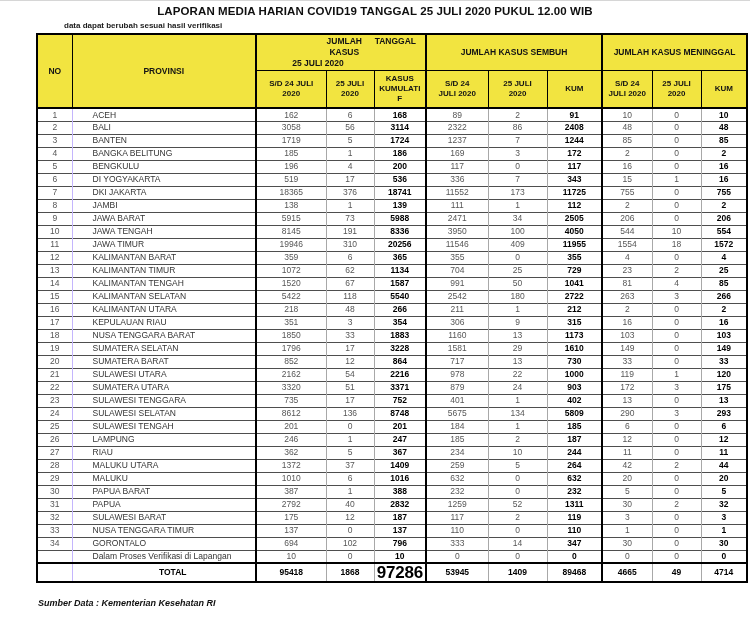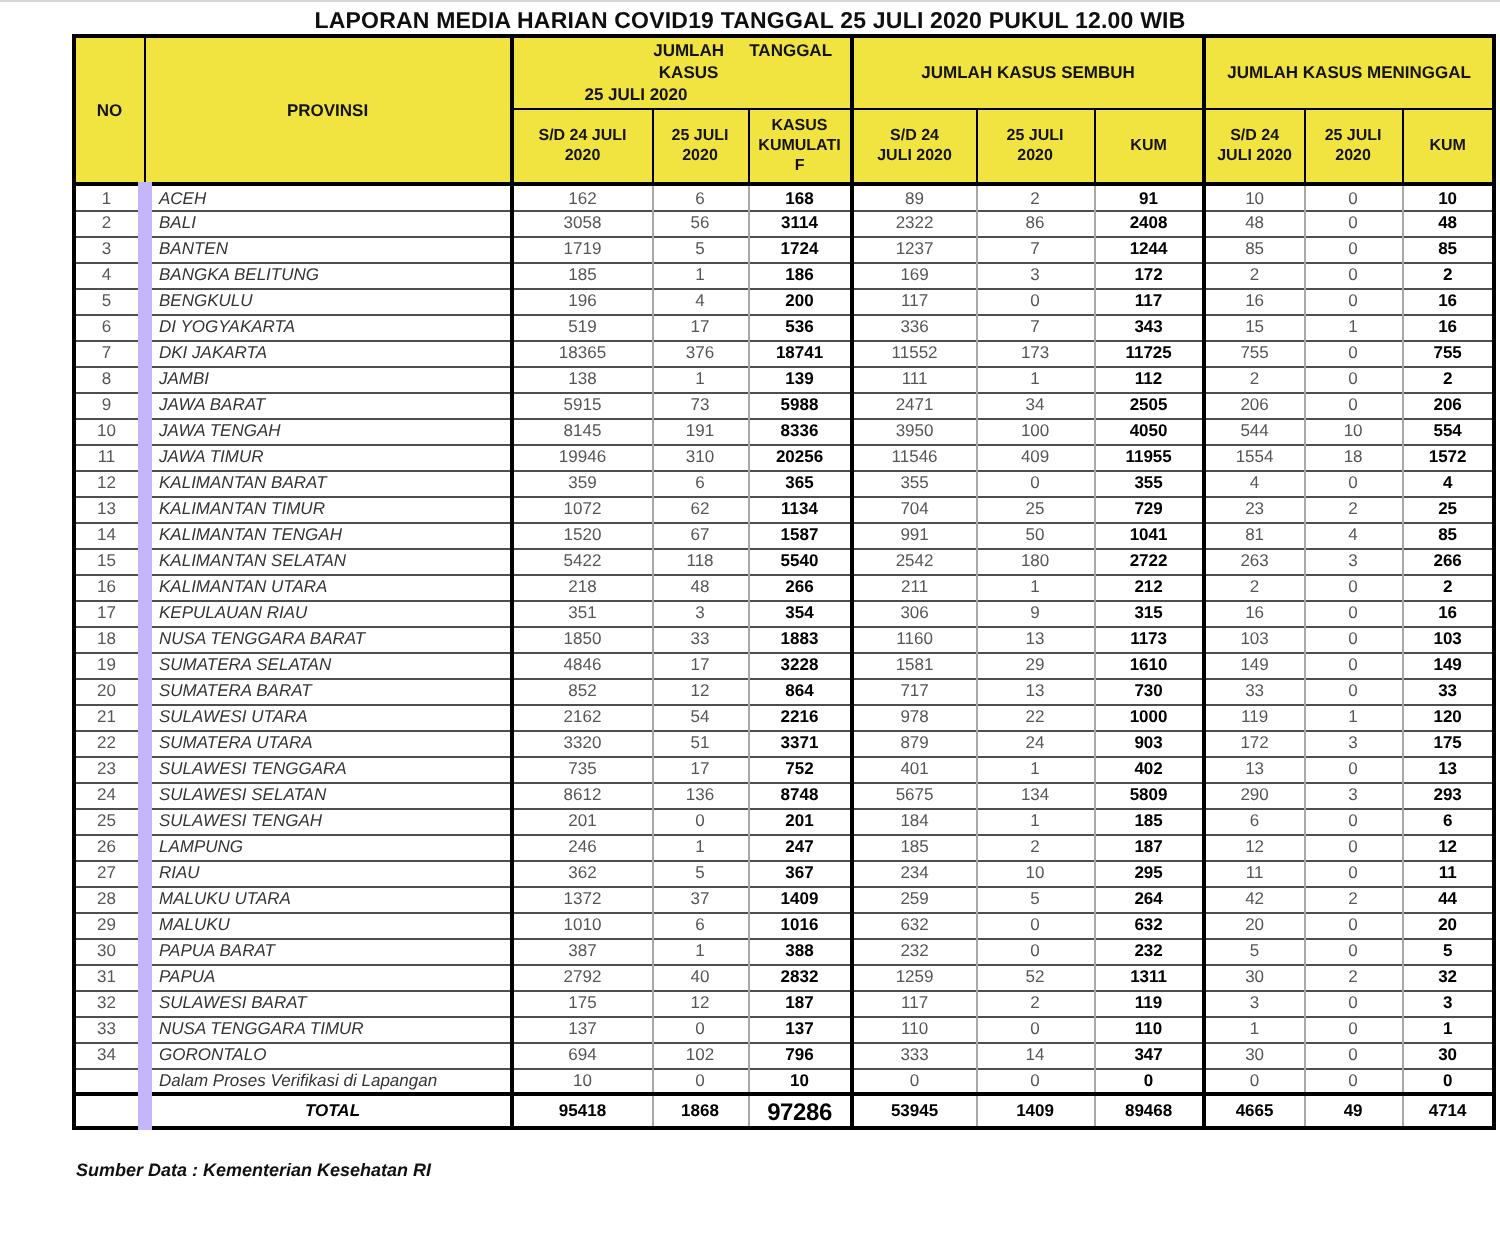--- a/index.html
+++ b/index.html
@@ -67,50 +67,50 @@
     text-align: center;
     vertical-align: middle;
     padding: 0 2px;
     border-top: 1px solid #4e4e4e;
     border-left: 1px solid #a8a8a8;
     color: #565656;
   }
   td.no { color: #565656; }
   td.prov {
     text-align: left;
-    padding-left: 4px;
+    padding-left: 20px;
     color: #343434;
-    border-left: 7px solid #c4b5fd;
+    border-left: 1px solid #c4b5fd;
     white-space: nowrap;
     overflow: hidden;
-    font-style: italic;
   }
   td.bold { font-weight: bold; color: #000; }
   tr.total td {
     font-weight: bold;
     color: #000;
     border-top: 2px solid #000;
     height: 17px;
     text-align: center;
   }
   tr.total td.prov { font-size: 8.5px; }
-  tr.total td.big { font-size: 12px; letter-spacing: -0.2px; }
+  tr.total td.big { font-size: 17px; letter-spacing: -0.2px; }
   .footer {
     font-weight: bold;
     font-size: 9px;
     margin: 15px 0 0 38px;
     color: #111;
     font-style: italic;
   }
 </style>
 </head>
 <body>
 
 <div class="page">
   <div class="title">LAPORAN MEDIA HARIAN COVID19 TANGGAL 25 JULI 2020 PUKUL 12.00 WIB</div>
+  <div class="note">data dapat berubah sesuai hasil verifikasi</div>
 
   <table class="report">
     <colgroup>
       <col style="width:35px">
       <col style="width:184px">
       <col style="width:70px">
       <col style="width:48px">
       <col style="width:52px">
       <col style="width:62px">
       <col style="width:59px">
@@ -386,21 +386,21 @@
           <td class="gsep">1160</td>
           <td>13</td>
           <td class="bold">1173</td>
           <td class="gsep">103</td>
           <td>0</td>
           <td class="bold">103</td>
         </tr>
         <tr>
           <td class="no">19</td>
           <td class="prov">SUMATERA SELATAN</td>
-          <td class="gsep">4846</td>
+          <td class="gsep">1796</td>
           <td>17</td>
           <td class="bold">3228</td>
           <td class="gsep">1581</td>
           <td>29</td>
           <td class="bold">1610</td>
           <td class="gsep">149</td>
           <td>0</td>
           <td class="bold">149</td>
         </tr>
         <tr>
@@ -495,21 +495,21 @@
           <td class="bold">12</td>
         </tr>
         <tr>
           <td class="no">27</td>
           <td class="prov">RIAU</td>
           <td class="gsep">362</td>
           <td>5</td>
           <td class="bold">367</td>
           <td class="gsep">234</td>
           <td>10</td>
-          <td class="bold">295</td>
+          <td class="bold">244</td>
           <td class="gsep">11</td>
           <td>0</td>
           <td class="bold">11</td>
         </tr>
         <tr>
           <td class="no">28</td>
           <td class="prov">MALUKU UTARA</td>
           <td class="gsep">1372</td>
           <td>37</td>
           <td class="bold">1409</td>

